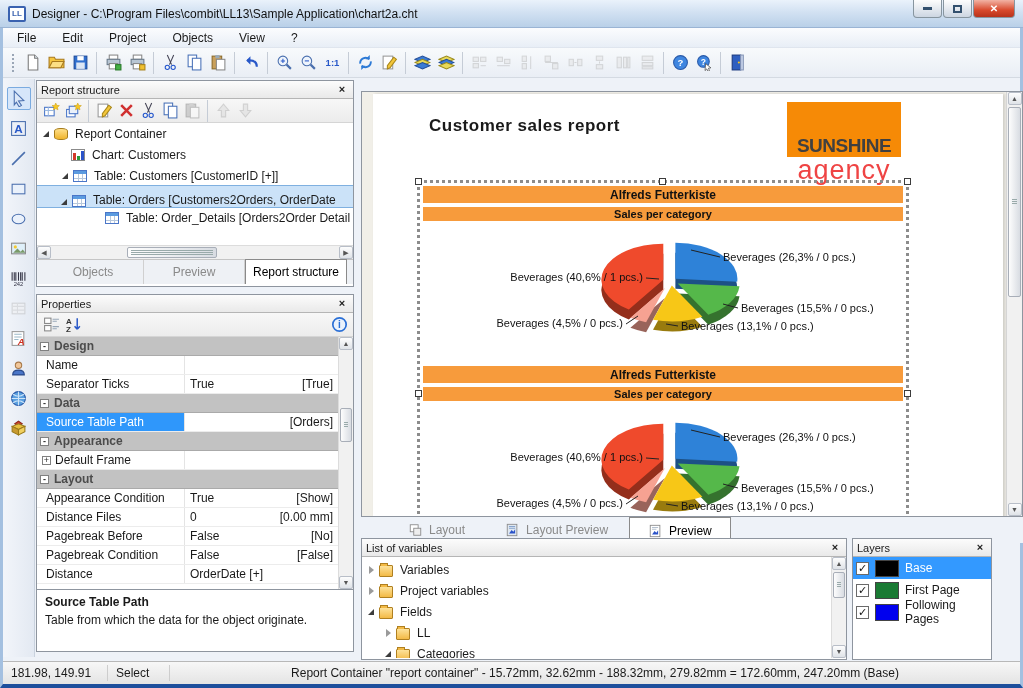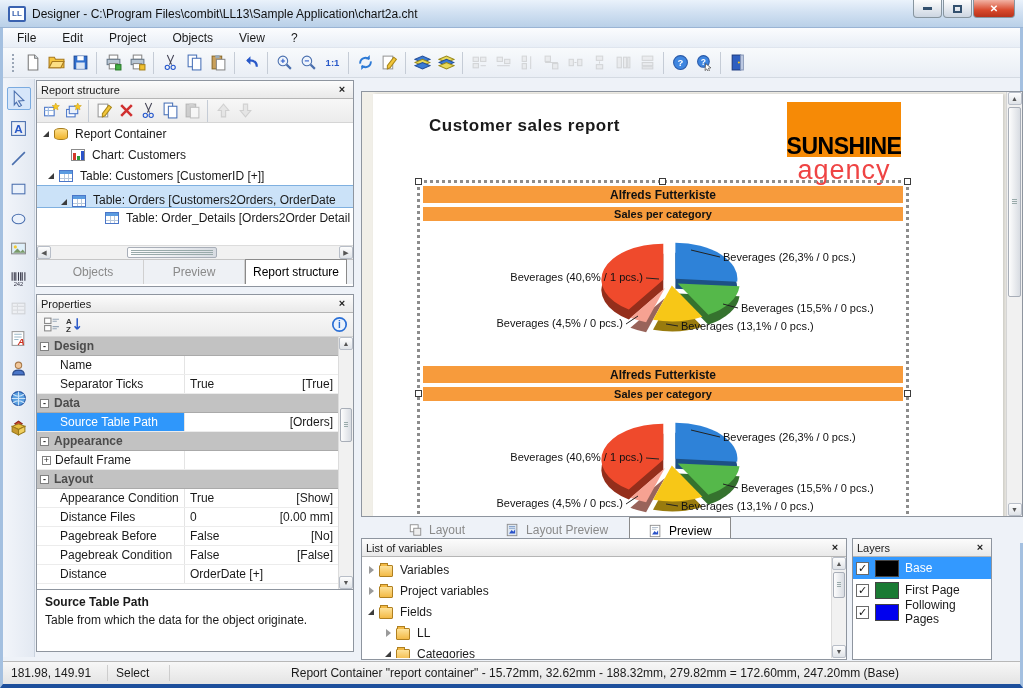--- a/index.html
+++ b/index.html
@@ -61,35 +61,35 @@
 
 .ptabs{height:25px;background:#eef1f5;border-top:1px solid #c5c5c5;display:flex;align-items:stretch;padding:0 6px}
 .ptab{flex:1;display:flex;align-items:center;justify-content:center;color:#8a8a8a;border-right:1px solid #d0d0d0;gap:5px}
 .ptab:last-child{border-right:none}
 .ptab.active{background:#fff;border:1px solid #8a8a8a;border-bottom:none;color:#000;margin-top:-1px}
 
 .pgrid{position:relative;overflow:hidden;background:#fff}
 .prow{display:flex;align-items:center;height:19px;border-bottom:1px solid #ececec;font-size:12px}
 .pcat{background:#c2c2c2;border-bottom:1px solid #aaa;color:#4c4c4c;font-weight:bold}
 .expbox{width:9px;height:9px;border:1px solid #808080;background:#fff;font-size:9px;line-height:7px;text-align:center;margin:0 4px 0 3px;flex:none;color:#333}
-.plab{width:148px;padding-left:23px;overflow:hidden;white-space:nowrap;border-right:1px solid #e4e4e4;height:100%;display:flex;align-items:center}
+.plab{width:148px;padding-left:9px;overflow:hidden;white-space:nowrap;border-right:1px solid #e4e4e4;height:100%;display:flex;align-items:center}
 .pcat .pcat-lab{padding-left:1px}
 .pgroup .plab{padding-left:2px;border-right:1px solid #e4e4e4}
 .pval{flex:1;display:flex;justify-content:space-between;padding:0 5px;white-space:nowrap}
 .psel .plab{background:#2f97fb;color:#fff}
 .pdesc{border-top:1px solid #8e959f;background:#fff;padding:5px 8px}
 .pdesc .dtitle{font-weight:bold;margin-bottom:4px}
 
 .preview-wrap{position:absolute;left:358px;top:91px;width:662px;height:452px}
 .canvas{position:absolute;inset:0;bottom:26px;background:#f1efe8;border:1px solid #8e959f;overflow:hidden}
 .page{position:absolute;left:11px;top:2px;width:630px;height:460px;background:#fff;box-shadow:2px 0 3px rgba(0,0,0,.15)}
 .report-title{position:absolute;left:56px;top:22px;font-size:17px;font-weight:bold;letter-spacing:.5px}
 .logo{position:absolute;left:414px;top:8px;width:114px}
 .logo-orange{height:55px;background:#f68a06;display:flex;align-items:flex-end;justify-content:center}
-.logo-top{color:#000000;font-weight:bold;font-size:23px;letter-spacing:-.5px;line-height:22px}
+.logo-top{color:#404040;font-weight:bold;font-size:19px;letter-spacing:-.5px;line-height:22px}
 .logo-bottom{color:#ef4444;font-size:27px;line-height:26px;text-align:center;letter-spacing:1px;font-weight:500}
 .sel-frame{position:absolute;left:44px;top:86px;width:492px;height:420px;border:3px dotted #8c8c8c}
 .handle{position:absolute;width:7px;height:7px;background:#fff;border:1px solid #3c3c3c}
 .band{position:absolute;left:50px;width:480px;background:#f79b3c;display:flex;align-items:center;justify-content:center;font-weight:bold;color:#111}
 .pie-svg{position:absolute;left:50px;width:480px;height:122px}
 .pvscroll{position:absolute;right:0;top:0;bottom:0;width:16px;background:#f1f1f1;border-left:1px solid #d5d5d5;display:flex;flex-direction:column;align-items:center}
 .pvscroll .sthumb{width:13px;height:190px;margin-top:2px}
 .pvscroll .spacer{flex:1}
 .view-tabs{position:absolute;left:0;right:0;bottom:0;height:26px;display:flex;align-items:stretch;padding-left:28px;background:#eef2f8;gap:2px}
 .vtab{display:flex;align-items:center;gap:6px;padding:0 18px;color:#8a8a8a;border:1px solid transparent}
@@ -478,21 +478,21 @@
         <div class="trow" style="padding-left: 4px;">
           <span class="arr open"></span>
           <span class="ti ti-db"></span>
           <span class="tlab">Report Container</span>
         </div>
         <div class="trow" style="padding-left: 21px;">
           <span class="arr none"></span>
           <span class="ti ti-chart"></span>
           <span class="tlab">Chart: Customers</span>
         </div>
-        <div class="trow" style="padding-left: 9px;">
+        <div class="trow" style="padding-left: 23px;">
           <span class="arr open"></span>
           <span class="ti ti-table"></span>
           <span class="tlab">Table: Customers [CustomerID [+]]</span>
         </div>
         <div class="trow trow-sel" style="padding-left: 22px; align-items: flex-end;">
           <span class="arr open"></span>
           <span class="ti ti-table"></span>
           <span class="tlab">Table: Orders [Customers2Orders, OrderDate</span>
         </div>
         <div class="trow" style="padding-left: 55px;">

